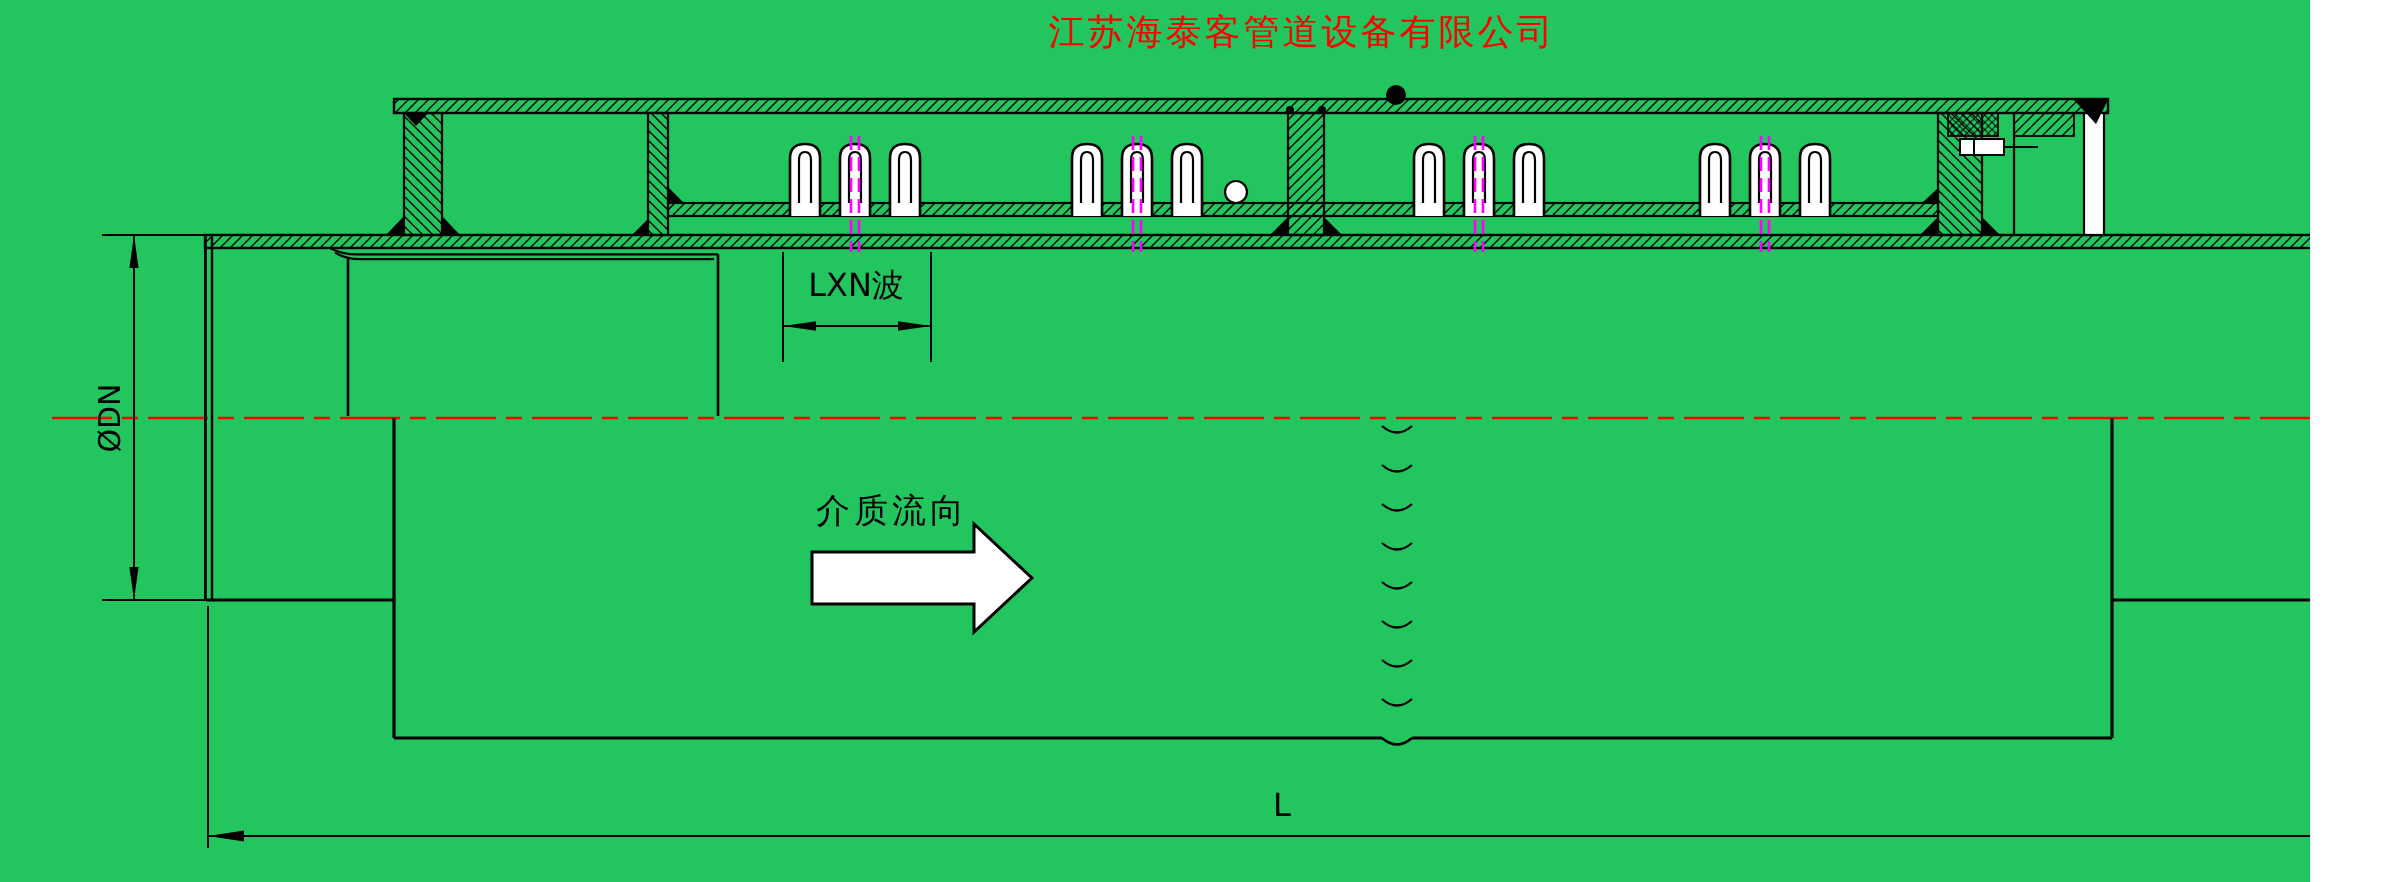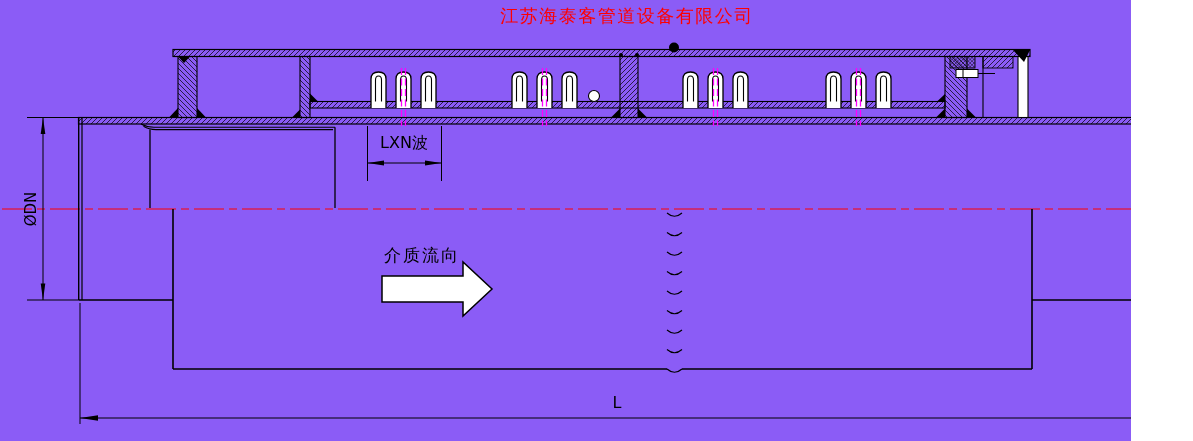--- a/index.html
+++ b/index.html
@@ -1,17 +1,17 @@
 <!DOCTYPE html>
 <html><head>
 <meta charset="utf-8">
 <style>
   html,body{margin:0;padding:0;background:#ffffff;}
-  .wrap{position:relative;width:1131px;height:441px;background:#8b5cf6;overflow:hidden;
-        font-family:"DejaVu Sans","Liberation Sans",sans-serif;}
+  .wrap{position:relative;width:1131px;height:441px;background:#22c55e;overflow:hidden;
+        font-family:"DejaVu Sans","Liberation Sans",sans-serif;padding-left:24px;}
   svg{display:block;}
   text{font-family:"DejaVu Sans","Liberation Sans",sans-serif;fill:#000;}
   .title-text{fill:#ff0000;letter-spacing:1.5px;}
 </style>
 </head>
 <body>
 
 <div class="wrap">
 <svg width="1193" height="441" viewBox="0 0 1193 441">
   <defs>

